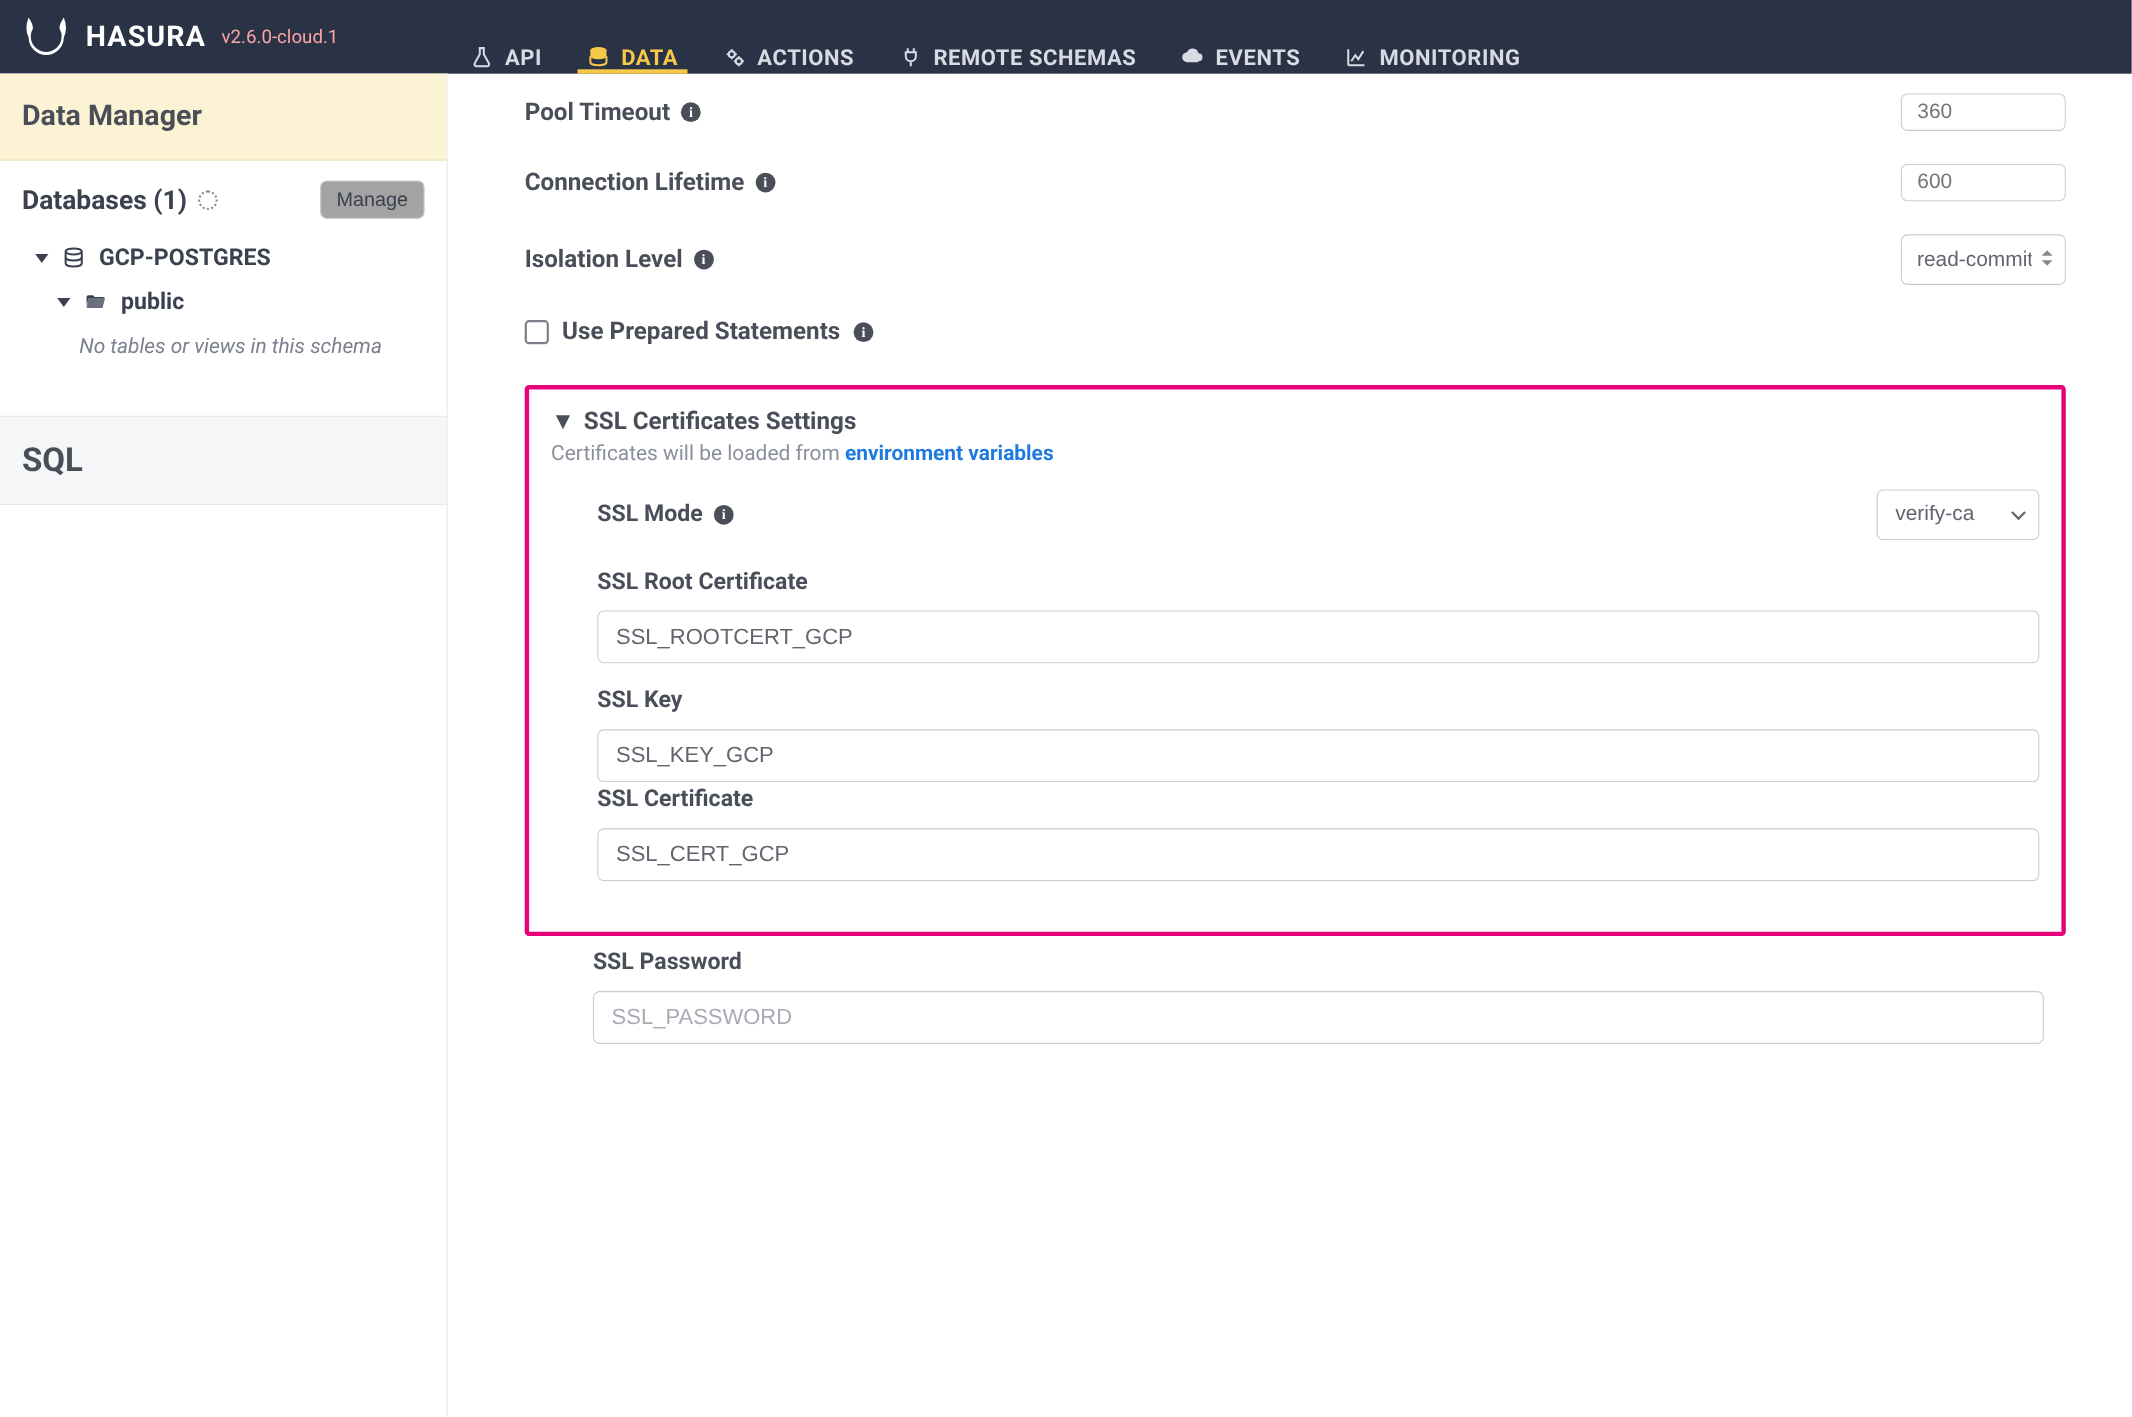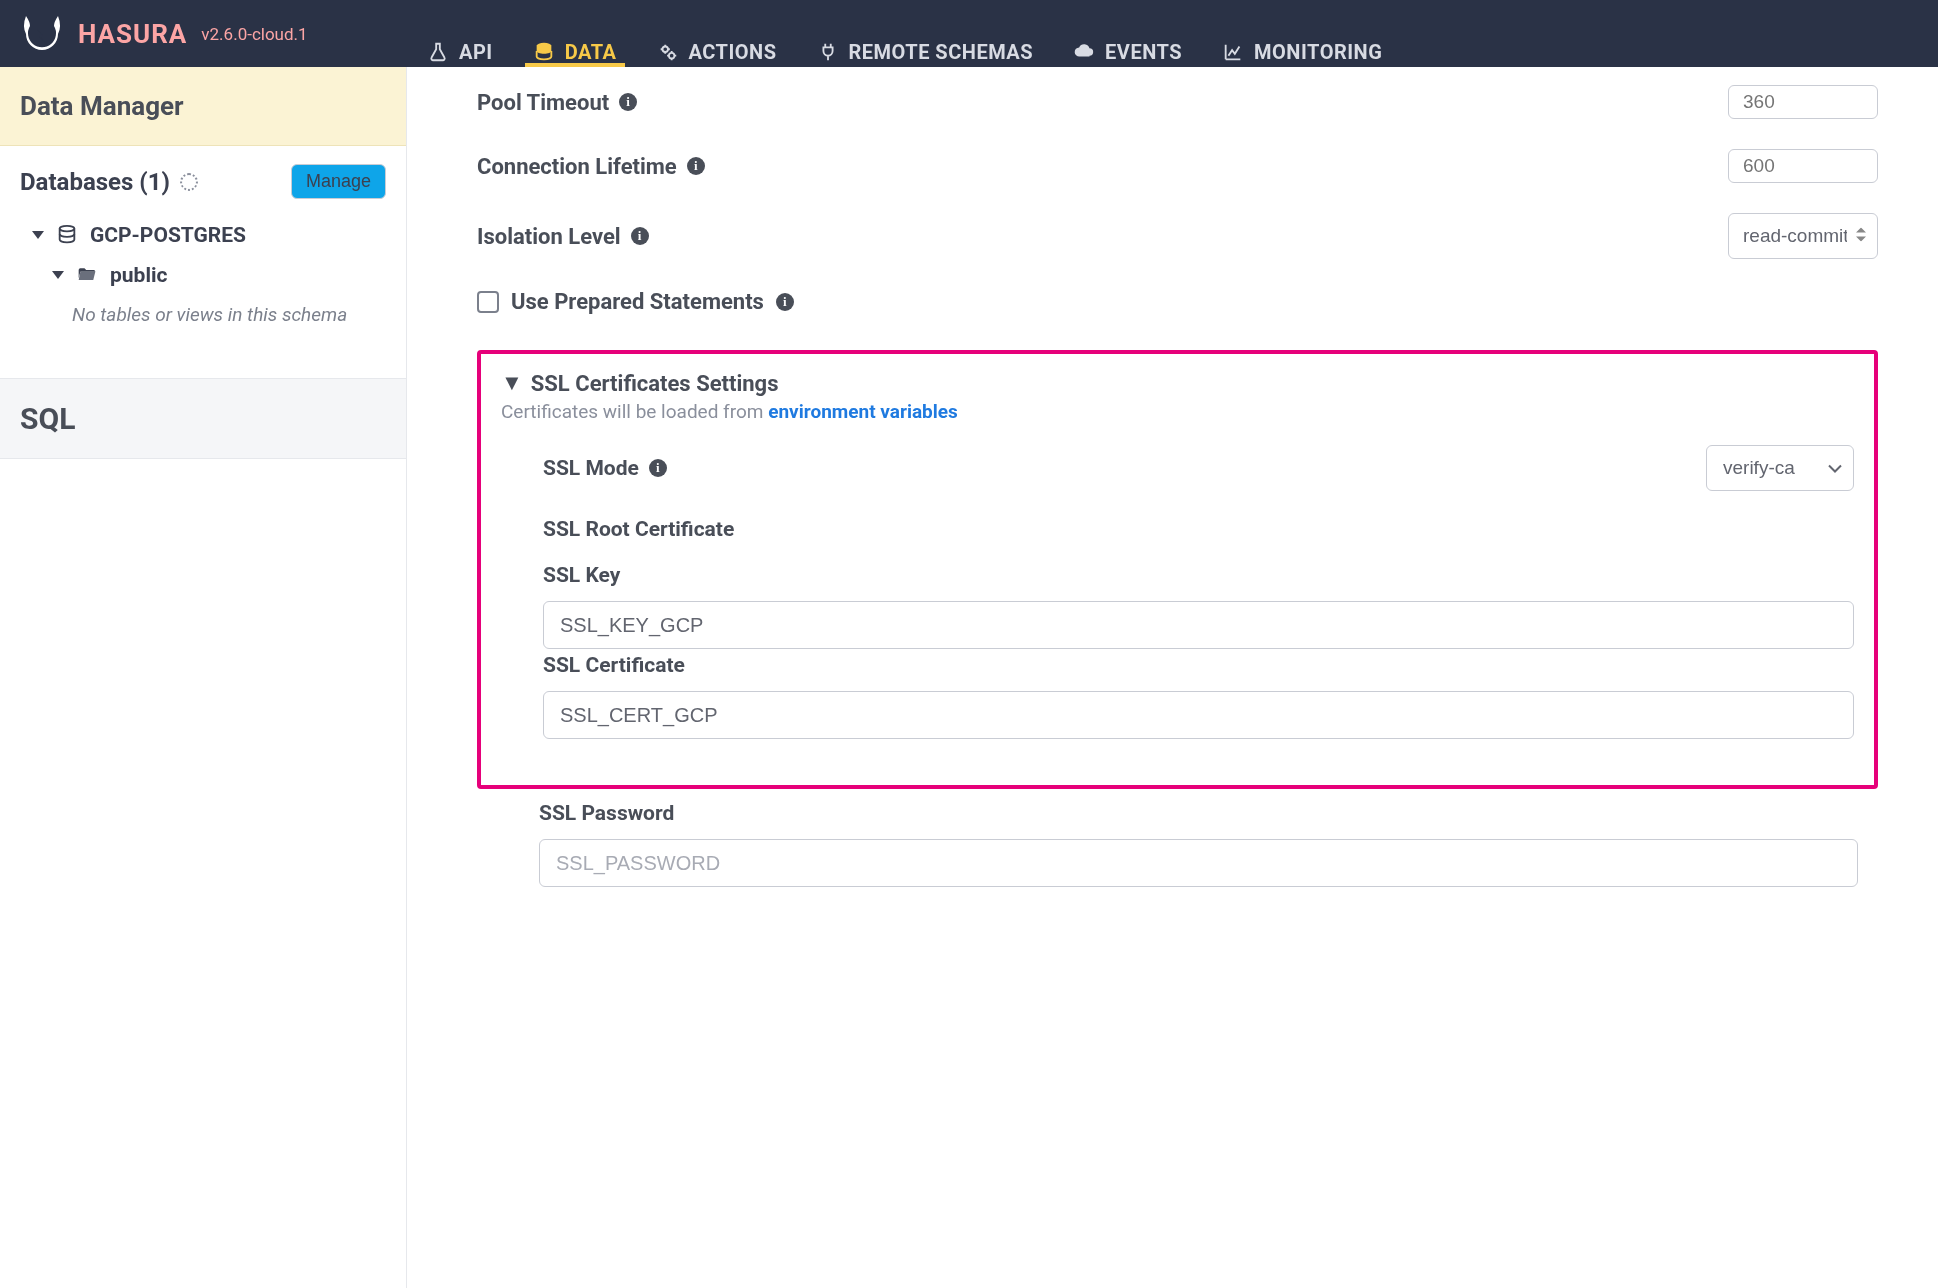--- a/index.html
+++ b/index.html
@@ -28,21 +28,21 @@
     gap: 14px;
   }
   .brand-logo {
     width: 44px;
     height: 44px;
     display: flex;
     align-items: center;
     justify-content: center;
   }
   .brand-name {
-    color: #fca5a5;
+    color: #ffffff;
     font-weight: 700;
     font-size: 26px;
     letter-spacing: 1px;
   }
   .brand-version {
     color: #fca5a5;
     font-size: 17px;
   }
   .nav-tabs {
     display: flex;
@@ -121,21 +121,21 @@
     width: 18px;
     height: 18px;
     border: 2px dotted #8a8f9c;
     border-radius: 50%;
     display: inline-block;
   }
   .manage-btn {
     padding: 6px 14px;
     border: 1px solid #c9ccd4;
     border-radius: 6px;
-    background: #0ea5e9;
+    background: #a3a3a3;
     font-size: 18px;
     color: #3c4150;
     cursor: pointer;
   }
   .tree {
     padding: 6px 8px 0 16px;
     font-size: 21px;
     color: #3c4150;
     margin-left: 12px;
   }
@@ -503,20 +503,21 @@
             <span class="select-caret">
               <svg width="14" height="10" viewBox="0 0 14 10">
                   <path d="M1 2 L7 8 L13 2" fill="none" stroke="#62656f" stroke-width="2"></path>
                 </svg>
             </span>
           </div>
         </div>
 
         <div class="field-block">
           <div class="field-label">SSL Root Certificate</div>
+          <input class="input-lg" type="text" value="SSL_ROOTCERT_GCP" style="">
         </div>
 
         <div class="field-block" style="margin-bottom:4px;">
           <div class="field-label">SSL Key</div>
           <input class="input-lg" type="text" value="SSL_KEY_GCP" style="">
         </div>
 
         <div class="field-block">
           <div class="field-label">SSL Certificate</div>
           <input class="input-lg" type="text" value="SSL_CERT_GCP" style="">

